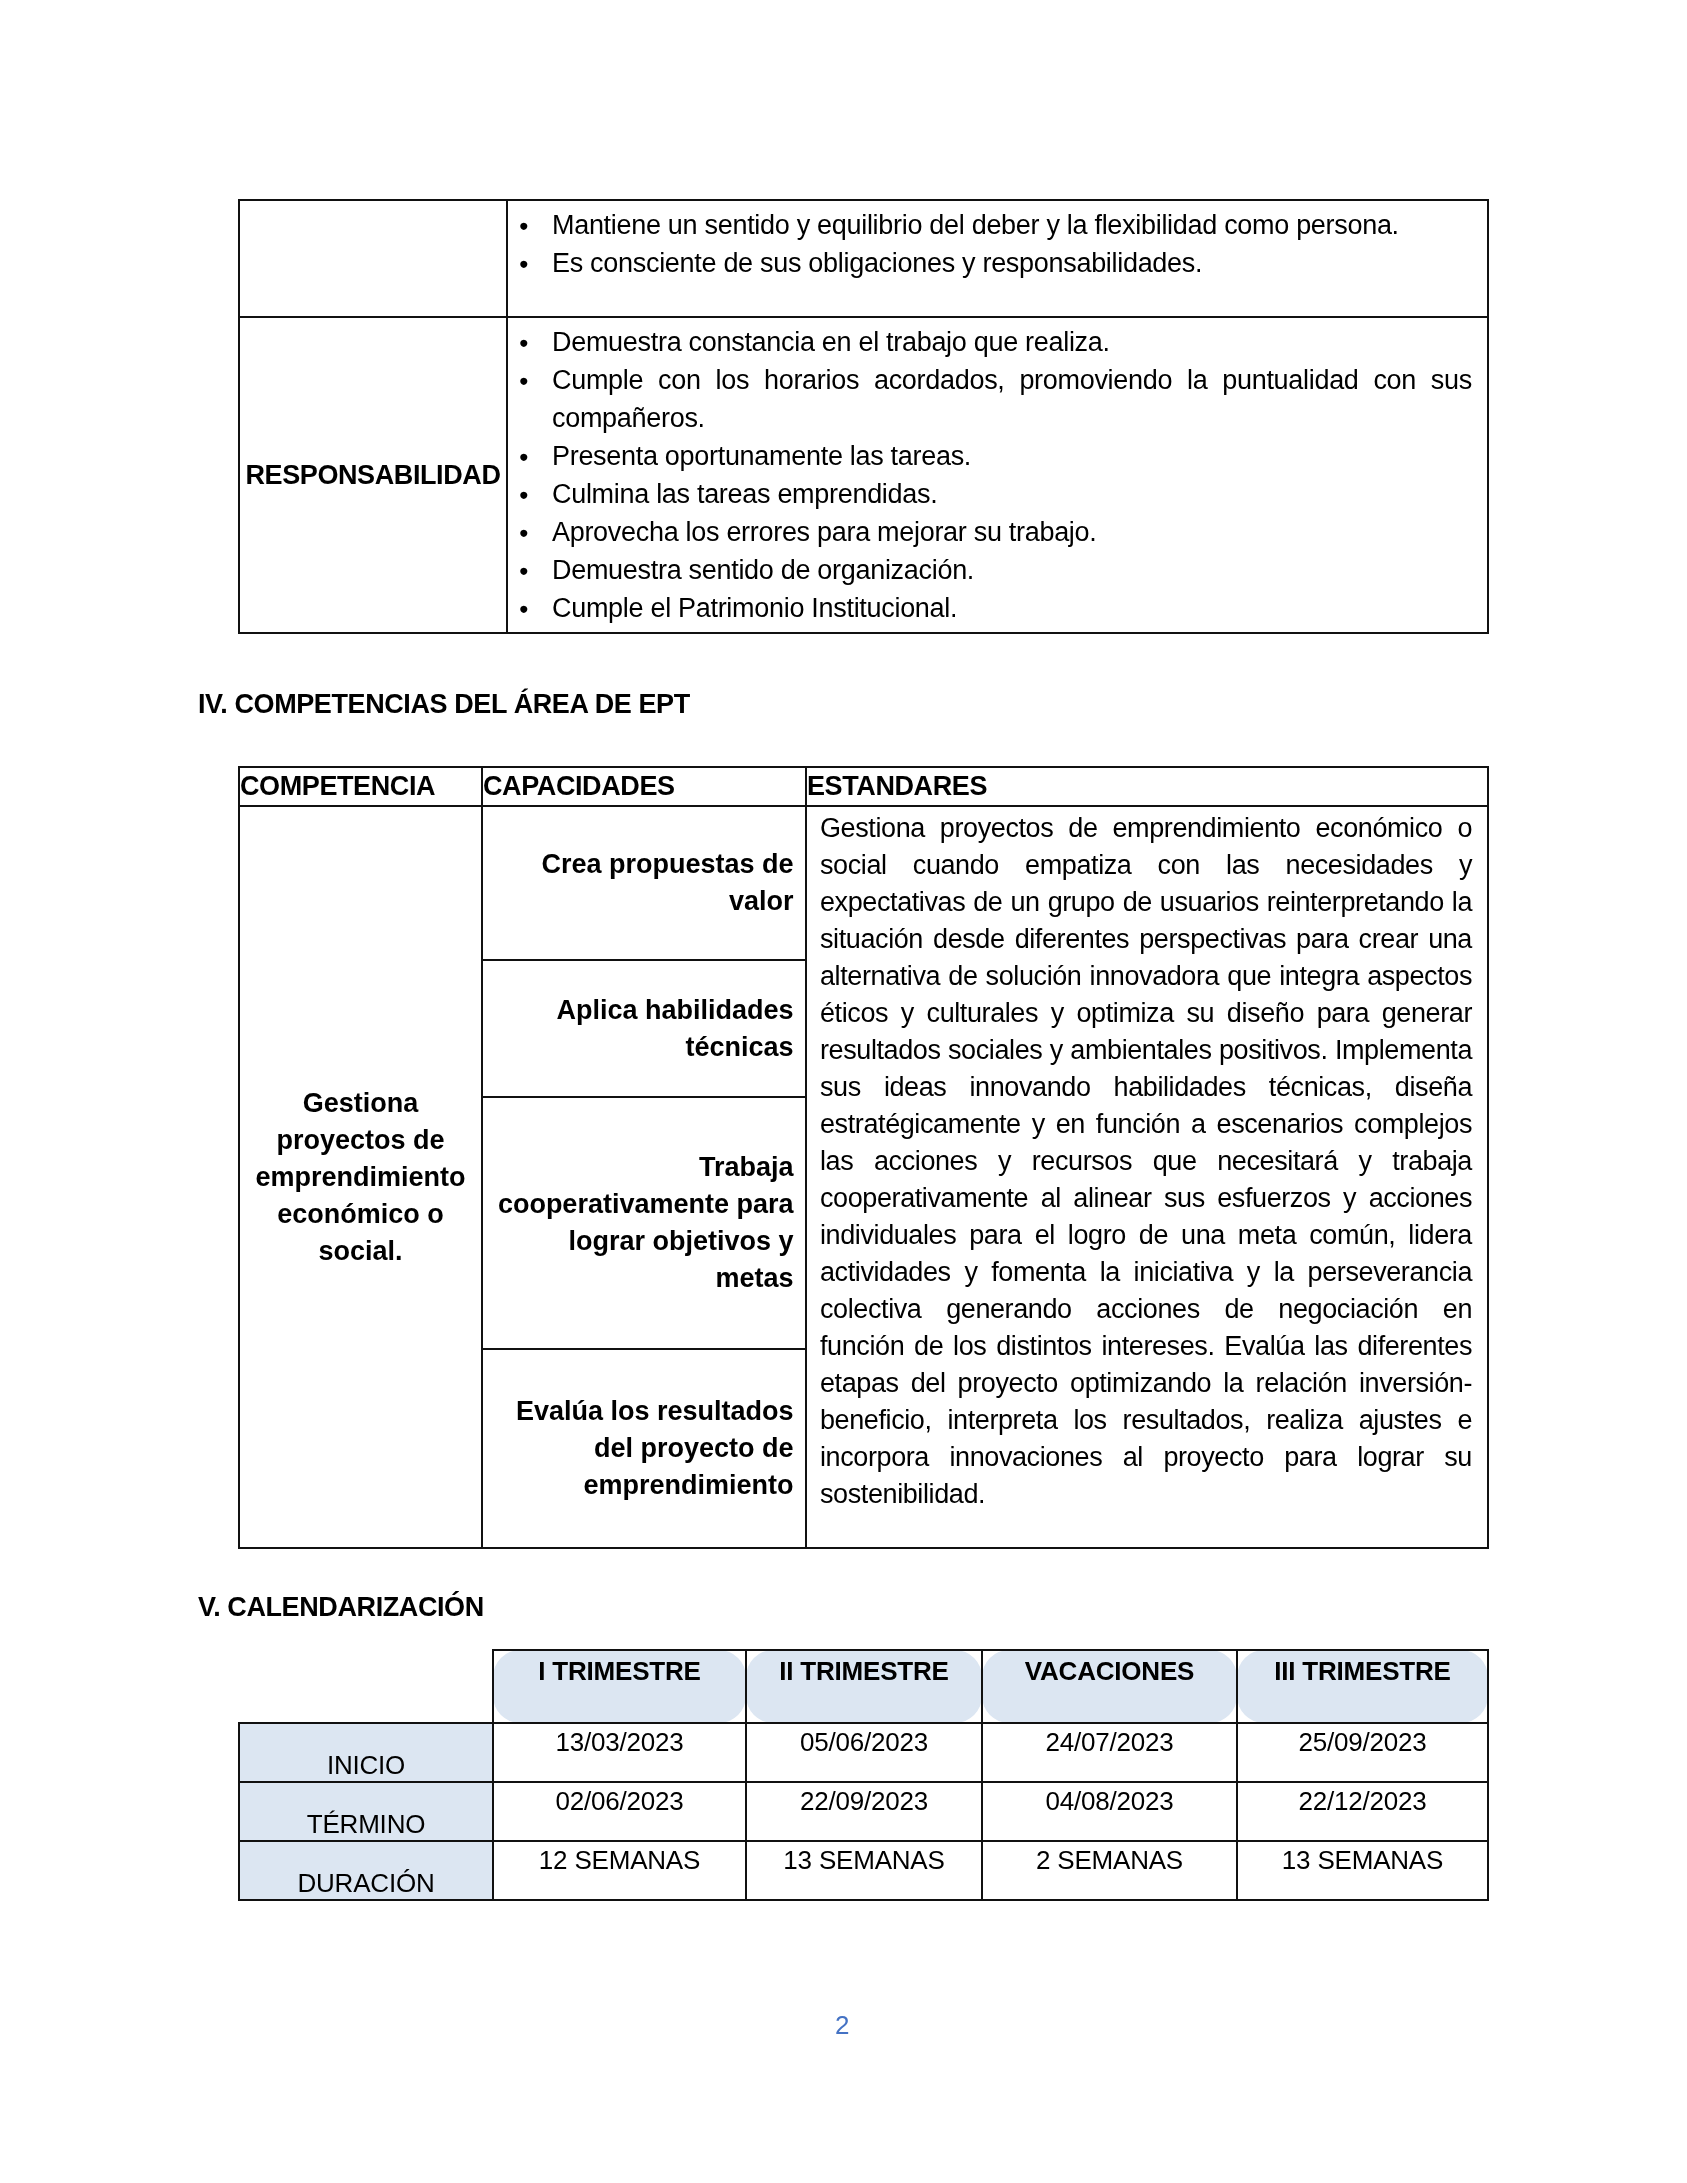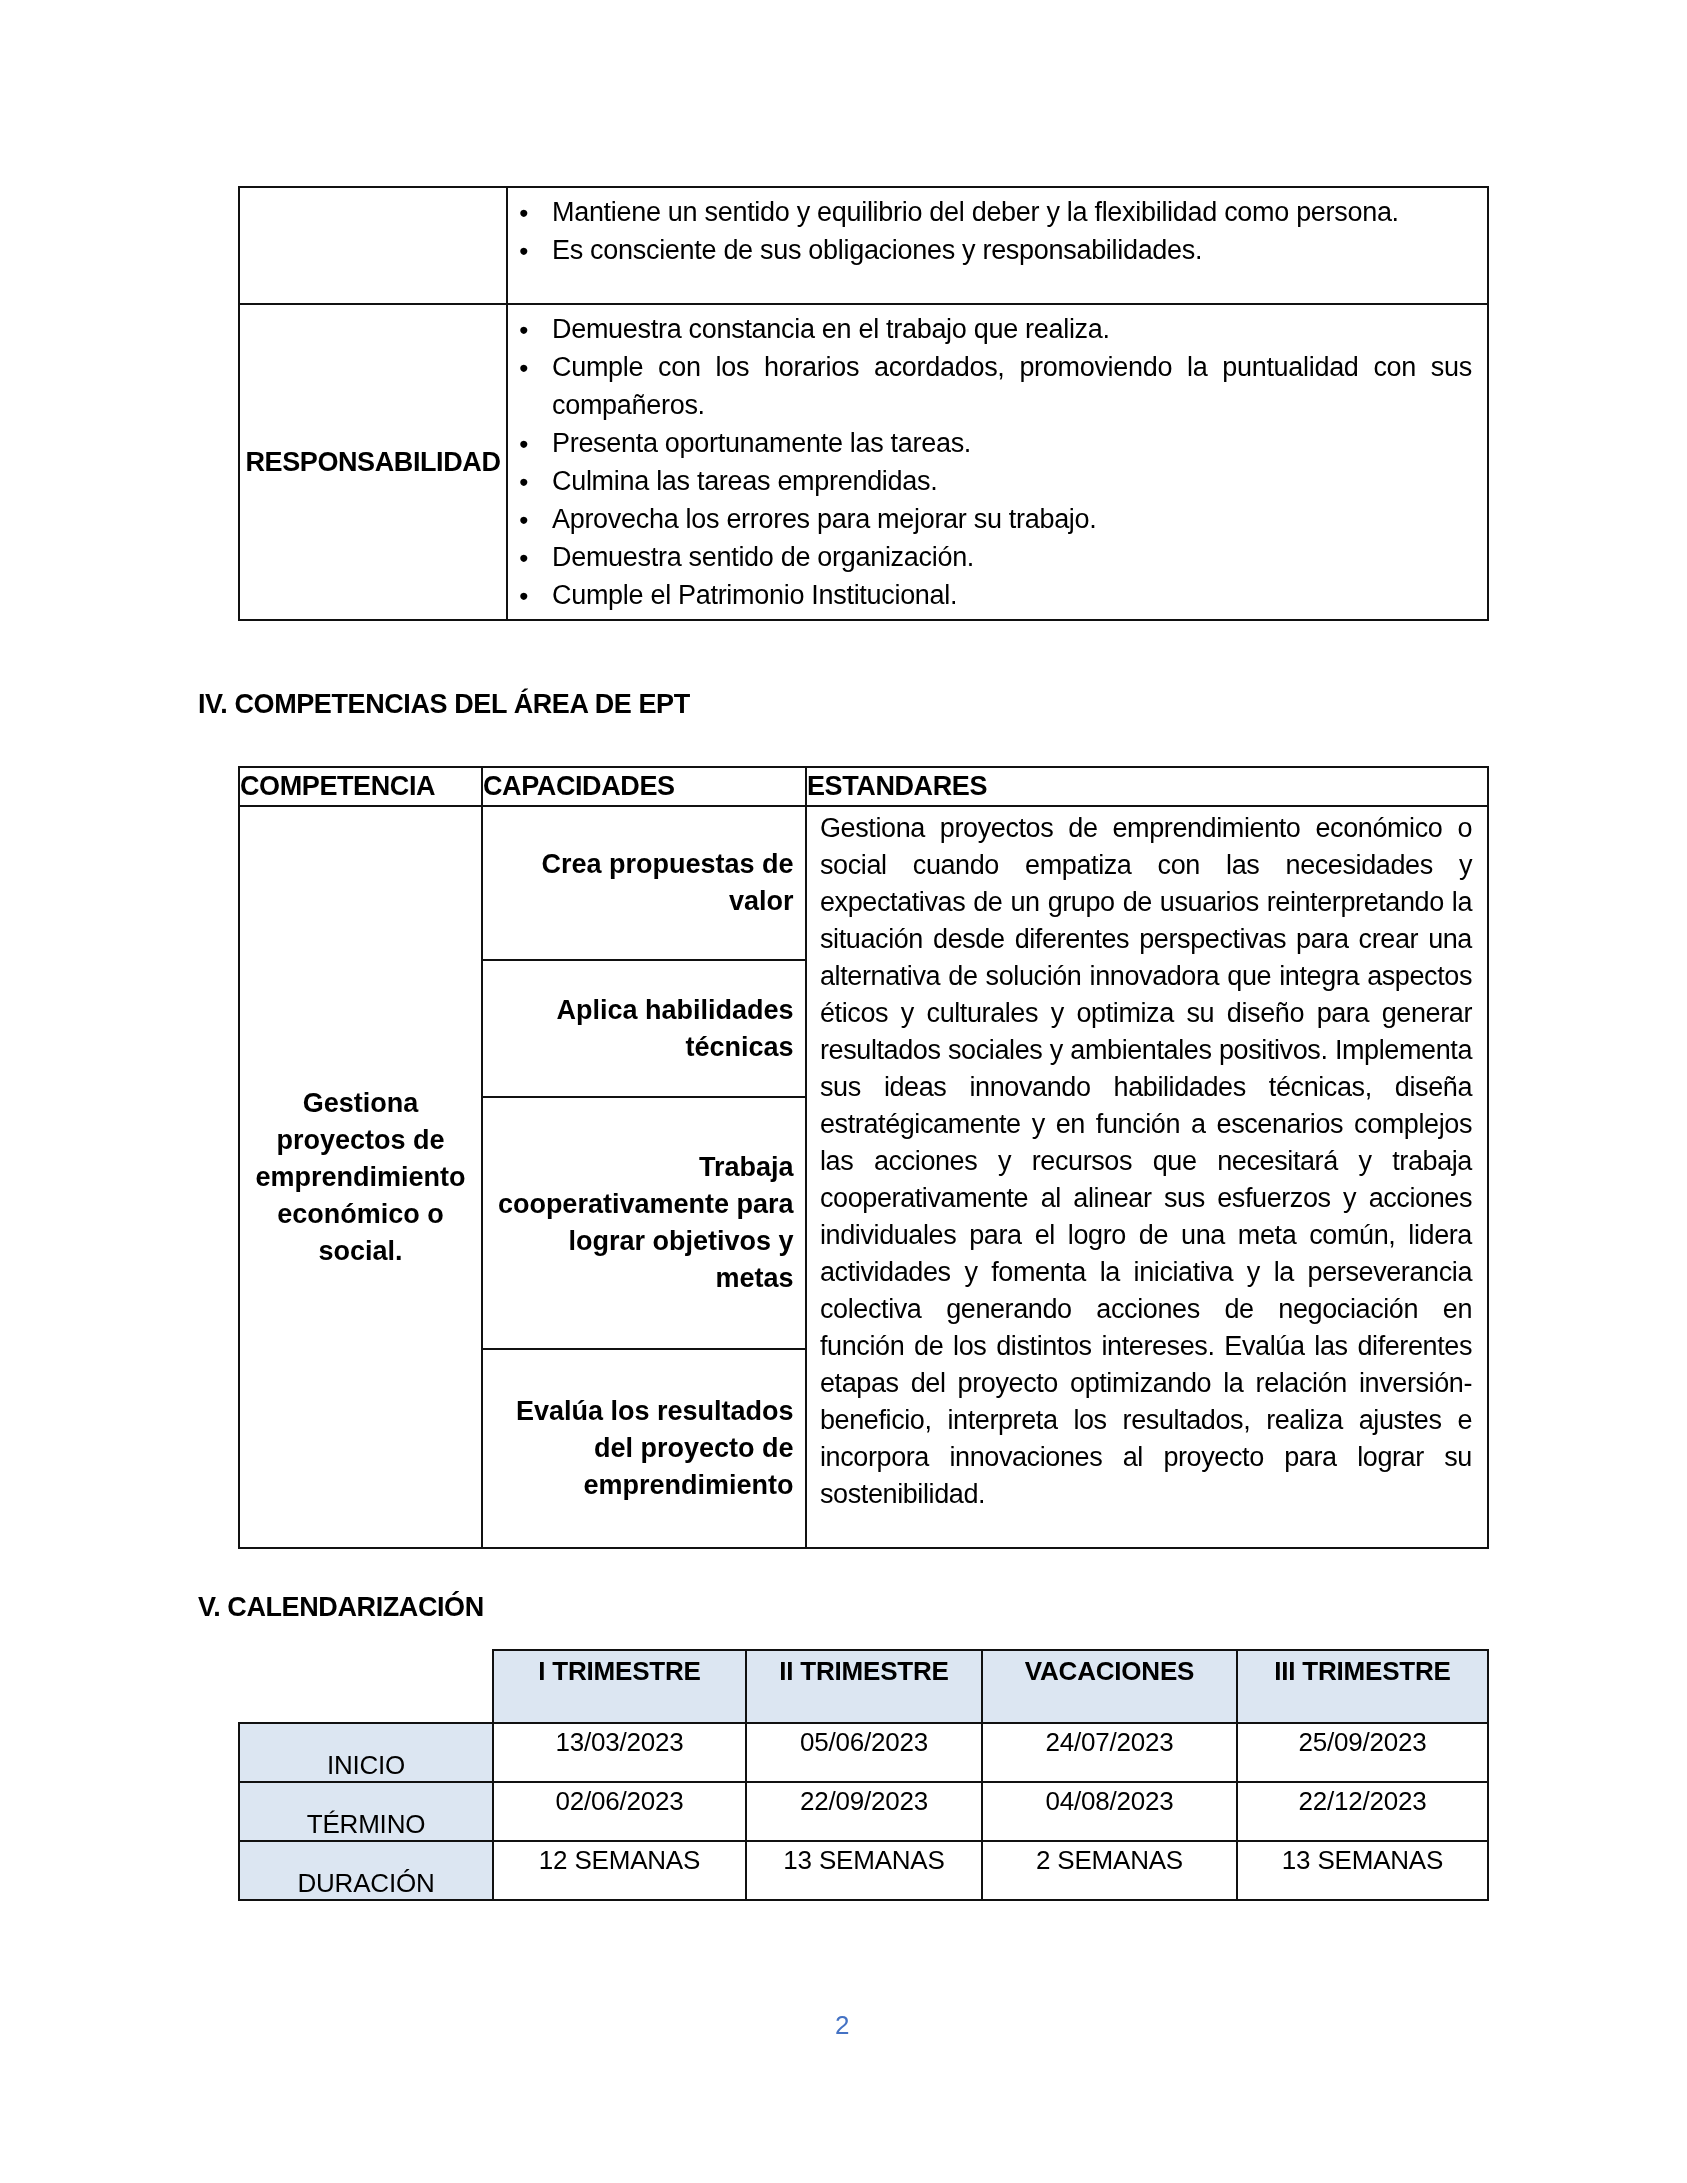--- a/index.html
+++ b/index.html
@@ -1,32 +1,32 @@
 <!DOCTYPE html>
 <html style="font-size:13px"><head>
 <meta charset="utf-8">
 <style>
   html, body { margin:0; padding:0; background:#ffffff; }
   body { width:1687px; height:2183px; position:relative; font-family:"Liberation Sans", sans-serif; color:#000; overflow:hidden; }
   table { border-collapse:collapse; table-layout:fixed; }
   td, th { border:2.1px solid #111; box-sizing:border-box; vertical-align:top; padding:0; }
-  .t1 { position:absolute; left:238px; top:186px; width:1251px; font-size:26px; }
+  .t1 { position:absolute; left:238px; top:199px; width:1251px; font-size:26px; }
   .t1 td.label { font-weight:bold; text-align:center; vertical-align:middle; font-size:27px; letter-spacing:-0.4px; }
   ul.bullets { margin:0; padding:5px 15px 5px 44px; list-style:none; }
   ul.bullets li { position:relative; line-height:38px; font-size:27px; text-align:justify; letter-spacing:-0.3px; }
   ul.bullets li::before { content:"\25CF"; position:absolute; left:-33px; font-size:16.5px; top:0; }
   .h-section { position:absolute; font-weight:bold; font-size:27px; letter-spacing:-0.4px; }
   .t2 { position:absolute; left:238px; top:766px; width:1251px; }
   .t2 th { font-weight:bold; font-size:27px; height:39px; vertical-align:middle; text-align:left; letter-spacing:-0.4px; }
   .t2 td.comp { font-weight:bold; font-size:27px; text-align:center; vertical-align:middle; line-height:37px; padding:0 10px; }
   .t2 td.cap { font-weight:bold; font-size:27px; line-height:37px; padding:0 11.5px 0 13px; vertical-align:middle; text-align:right; }
   .t2 td.std { font-size:27px; line-height:37px; text-align:justify; padding:3.3px 15px 0 13px; letter-spacing:-0.4px;border-radius:10px; }
   .t3 { position:absolute; left:238px; top:1649px; width:1251px; }
   .t3 td { font-size:26px; text-align:center; letter-spacing:-0.2px; }
-  .t3 .hdr { background:#dce6f2; font-weight:bold; height:73px; vertical-align:top; padding-top:5px; }
+  .t3 .hdr { background:#dce6f2; font-weight:bold; height:73px; vertical-align:top; padding-top:5px;border-radius:27px; }
   .t3 .rowlbl { background:#dce6f2; font-weight:normal; vertical-align:middle; padding-top:26px; }
   .t3 .val { vertical-align:top; padding-top:3.3px; }
   .t3 .blank { border:none; }
   .pagenum { position:absolute; left:835px; top:2010px; font-size:26px; color:#4472c4; }
 </style>
 </head>
 <body>
 
 <table class="t1">
   <colgroup>

